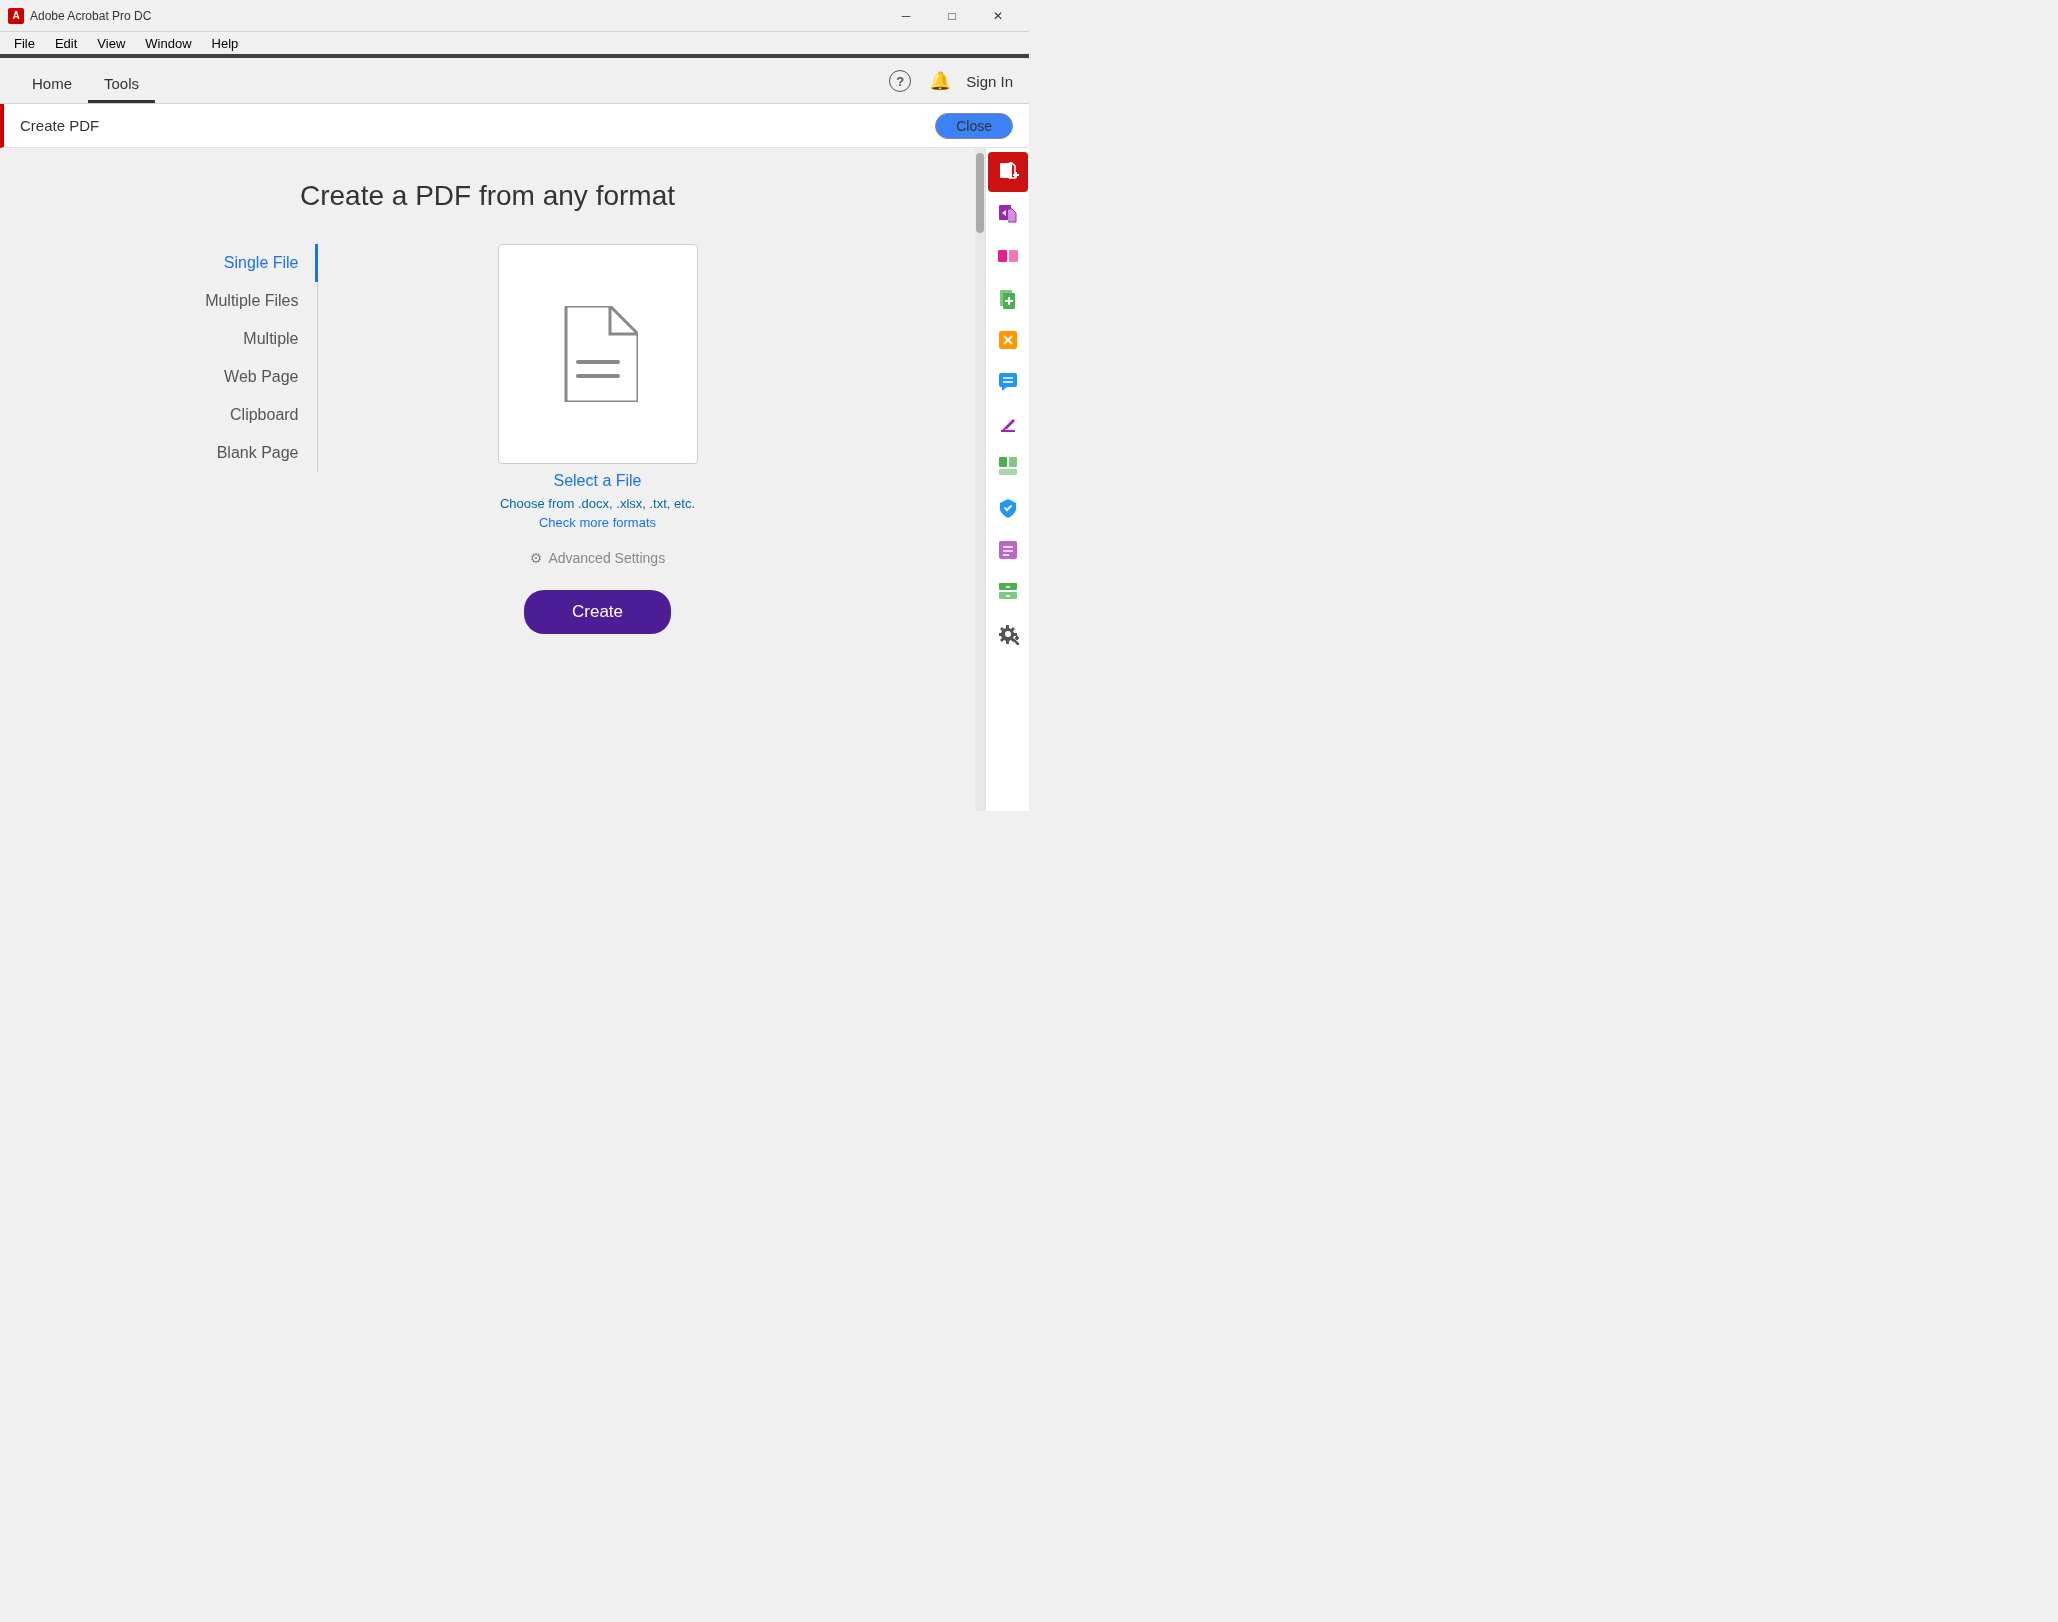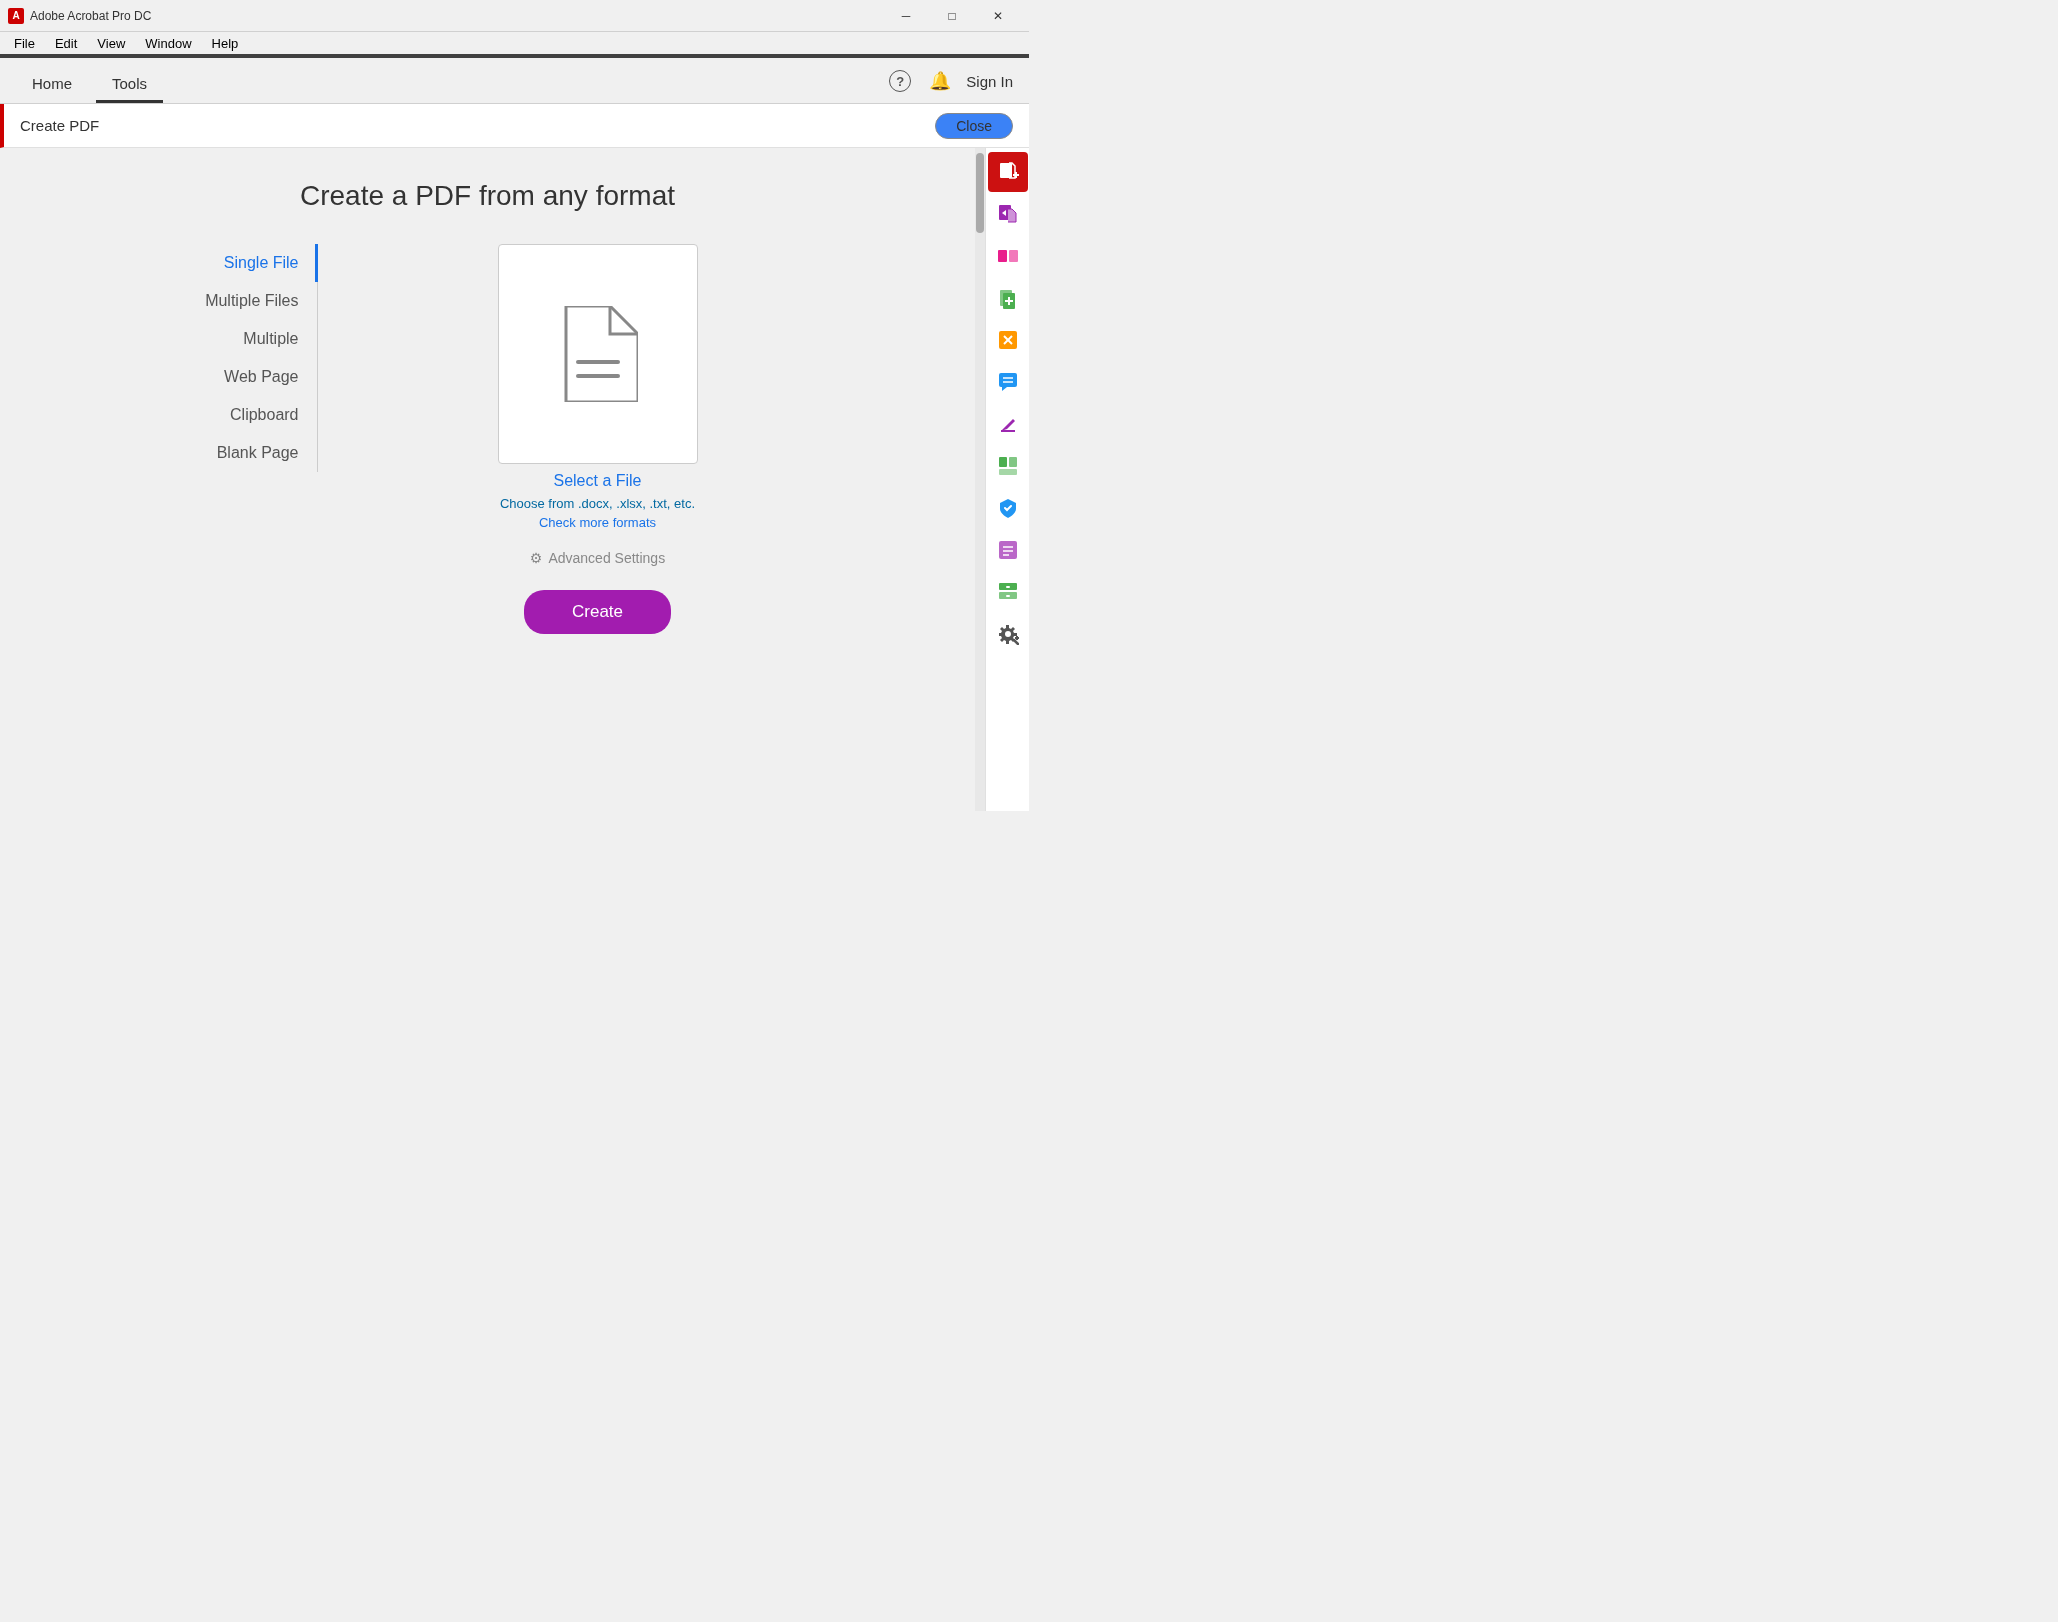--- a/index.html
+++ b/index.html
@@ -59,21 +59,21 @@
       height: 46px;
       display: flex;
       align-items: flex-end;
       padding: 0 16px;
       border-bottom: 1px solid #d0d0d0;
       justify-content: space-between;
     }
     .nav-tabs {
       display: flex;
       align-items: flex-end;
-      gap: 8px;
+      gap: 0;
     }
     .nav-tab {
       padding: 8px 16px;
       font-size: 15px;
       cursor: pointer;
       color: #333;
       border-bottom: 3px solid transparent;
     }
     .nav-tab.active {
       color: #333;
@@ -258,21 +258,21 @@
       cursor: pointer;
       margin-bottom: 24px;
     }
 
     .gear-icon {
       font-size: 14px;
       color: #888;
     }
 
     .create-btn {
-      background: #a21caf;
+      background: #4c1d95;
       color: white;
       border: none;
       border-radius: 20px;
       padding: 12px 48px;
       font-size: 17px;
       cursor: pointer;
       font-weight: 500;
     }
 
     

